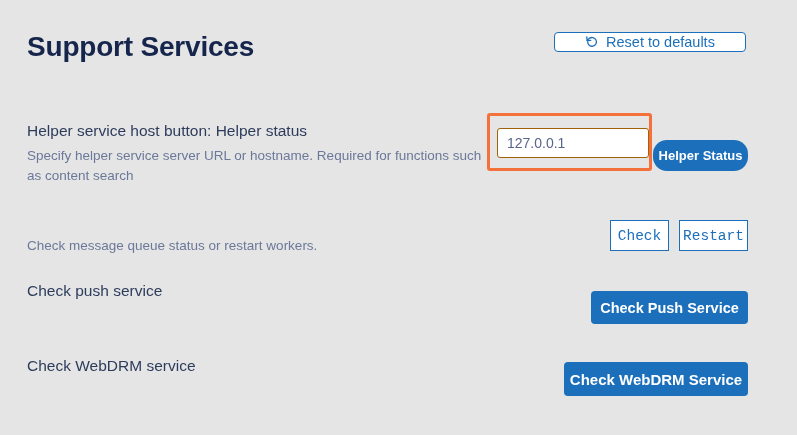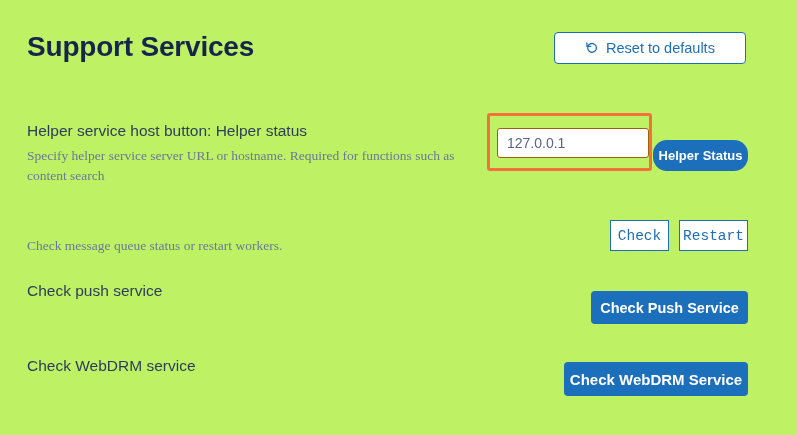--- a/index.html
+++ b/index.html
@@ -11,21 +11,21 @@
     width: 797px;
     height: 435px;
     overflow: hidden;
     font-family: "Liberation Sans", sans-serif;
     -webkit-font-smoothing: antialiased;
   }
   .page {
     position: relative;
     width: 797px;
     height: 435px;
-    background: #bef264;
+    background: #e5e5e5;
     box-sizing: border-box;
     padding-left: 44px;
   }
 
   
   .page-header {
     position: absolute;
     left: 0;
     top: 0;
     width: 797px;
@@ -40,21 +40,21 @@
     letter-spacing: -0.2px;
     color: #16254c;
     line-height: 38px;
     white-space: nowrap;
   }
   .reset-btn {
     position: absolute;
     left: 554px;
     top: 32px;
     width: 192px;
-    height: 32px;
+    height: 20px;
     border: 1px solid #1c6fba;
     border-radius: 4px;
     background: #ffffff;
     color: #1c6fba;
     font-size: 14.5px;
     font-family: "Liberation Sans", sans-serif;
     display: flex;
     align-items: center;
     justify-content: center;
     gap: 7px;
@@ -87,21 +87,20 @@
     line-height: 20px;
     white-space: nowrap;
   }
   .row-desc {
     position: absolute;
     left: 27px;
     width: 455px;
     font-size: 13.5px;
     color: #6b7899;
     line-height: 20px;
-    font-family: Liberation Serif, serif;
   }
 
   
   #row-helper { top: 113px; height: 75px; }
   #row-helper .row-label { top: 8px; }
   #row-helper .row-desc  { top: 33px; }
 
   .highlight-box {
     position: absolute;
     left: 487px;

